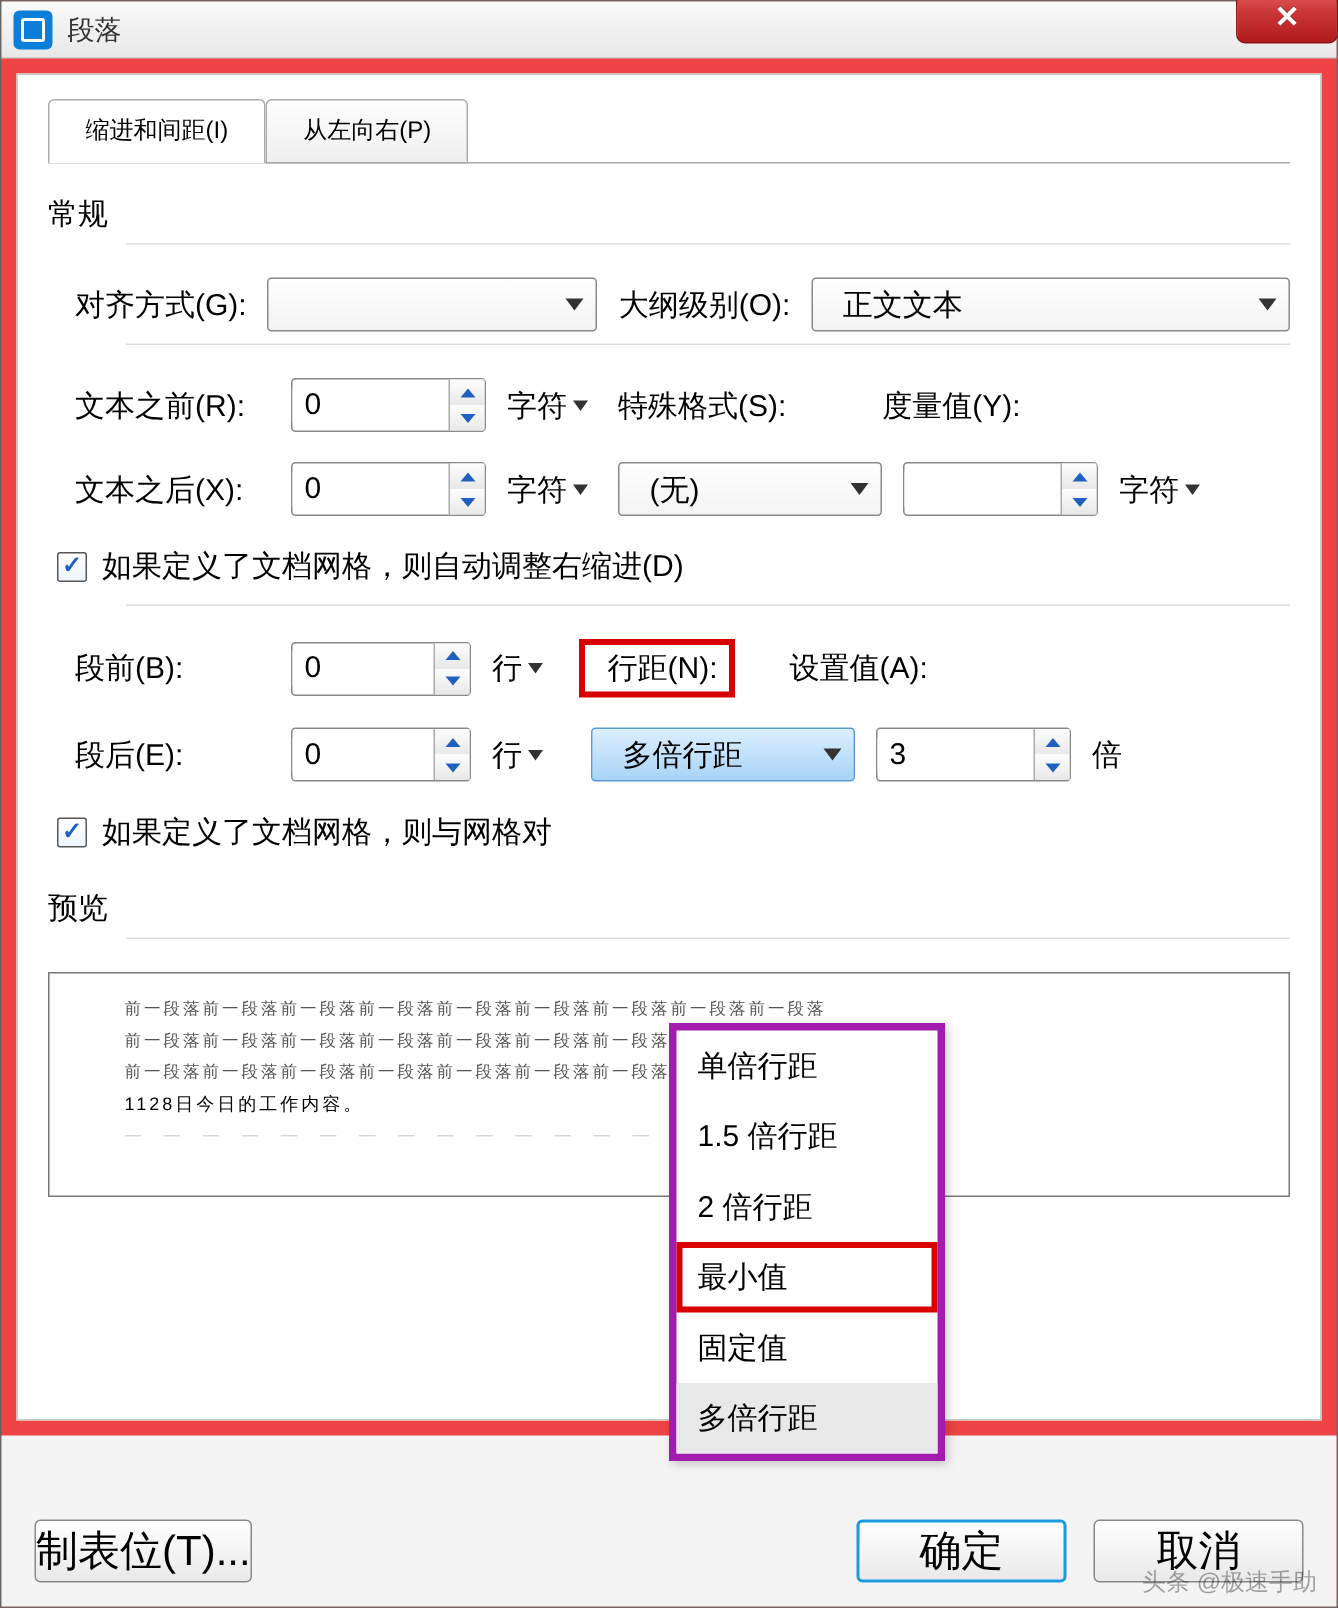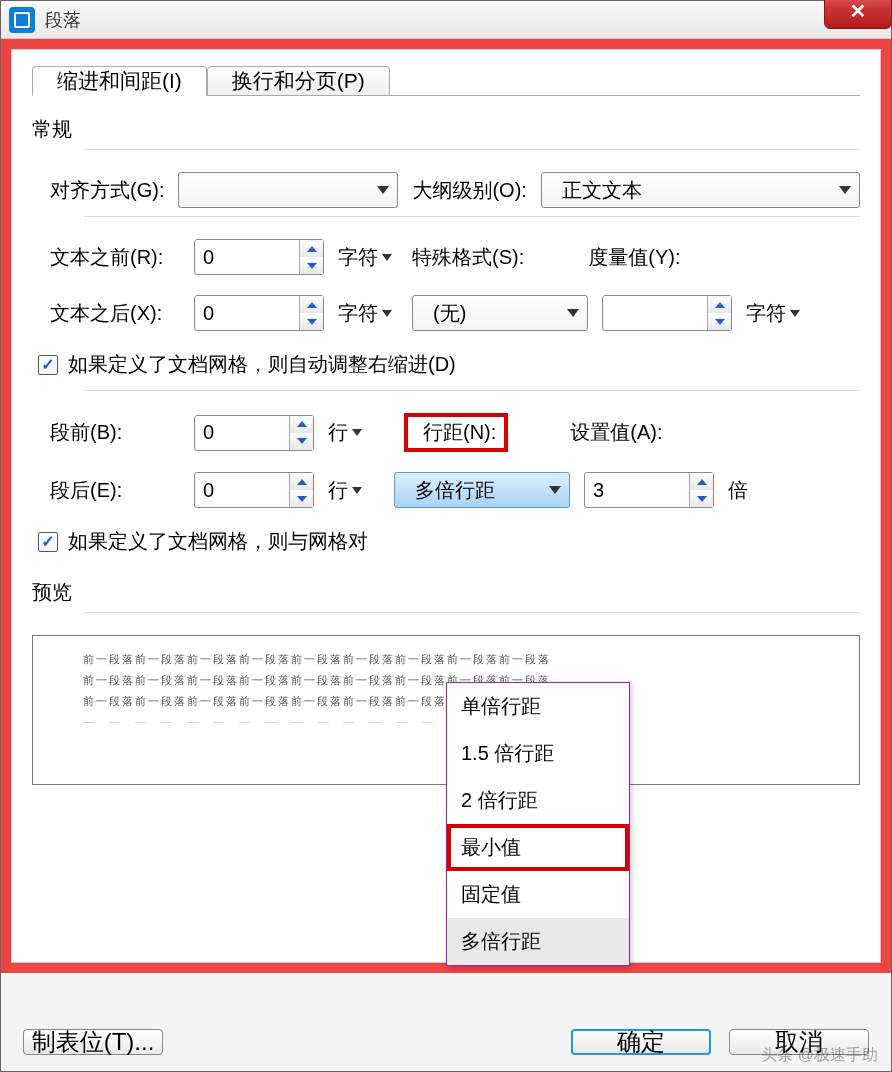--- a/index.html
+++ b/index.html
@@ -10,21 +10,21 @@
 .titlebar { height: 38px; background: linear-gradient(to bottom, #fafafa, #e8e8e8); display: flex; align-items: center; padding: 0 8px; position: relative; border-bottom: 1px solid #ccc; }
 .app-icon { width: 26px; height: 26px; background: #0a7ed9; border-radius: 4px; display: flex; align-items: center; justify-content: center; margin-right: 10px; }
 .app-icon-inner { width: 16px; height: 16px; border: 2.5px solid #fff; border-radius: 2px; }
 .title-text { font-size: 18px; color: #333; }
 .close-btn { position: absolute; right: -1px; top: -8px; width: 68px; height: 36px; background: linear-gradient(to bottom, #e45a5a 0%, #c93434 45%, #b11b1b 100%); border-radius: 0 0 6px 6px; display: flex; align-items: center; justify-content: center; border: 1px solid #8b1515; }
 .close-x { color: #fff; font-size: 20px; font-weight: bold; text-shadow: 0 -1px 0 rgba(0,0,0,0.3); }
 
 .dialog-body { flex: 1; background: #fff; margin: 10px; border: 1px solid #ccc; padding: 16px 20px; position: relative; }
 
 .tabs { display: flex; border-bottom: 1px solid #aaa; margin-bottom: 20px; }
-.tab { padding: 0 24px; font-size: 21px; border: 1px solid #aaa; background: linear-gradient(#fdfdfd,#efefef); margin-right: 0; margin-bottom: -1px; border-top-left-radius: 4px; border-top-right-radius: 4px; cursor: pointer; }
+.tab { padding: 10px 24px; font-size: 16px; border: 1px solid #aaa; background: linear-gradient(#fdfdfd,#efefef); margin-right: 0; margin-bottom: -1px; border-top-left-radius: 4px; border-top-right-radius: 4px; cursor: pointer; }
 .tab.active { background: #fff; border-bottom: 1px solid #fff; }
 
 .group-title { font-size: 20px; color: #000; margin: 10px 0 18px 0; }
 .group-sep { border: none; border-top: 1px solid #ddd; margin-top: -12px; margin-bottom: 22px; margin-left: 52px; }
 
 .row { display: flex; align-items: center; margin-bottom: 20px; gap: 14px; }
 .label { font-size: 20px; white-space: nowrap; }
 .small-label { font-size: 20px; text-align: center; }
 
 .combo { height: 36px; border: 1px solid #888; border-radius: 3px; background: linear-gradient(#fff,#f3f3f3); display: flex; align-items: center; justify-content: space-between; padding: 0 8px 0 20px; font-size: 20px; cursor: pointer; }
@@ -46,27 +46,27 @@
 
 .checkbox-row { display: flex; align-items: center; gap: 10px; margin: 16px 0 24px 6px; }
 .check { width: 20px; height: 20px; border: 1px solid #555; background: linear-gradient(#fff,#eef6ff); display: flex; align-items: center; justify-content: center; border-radius: 2px; }
 .check .tick { color: #1a5fc9; font-size: 16px; font-weight: bold; line-height: 1; }
 
 .hl-red { border: 4px solid #d90000; padding: 2px 8px; }
 
 .preview-box { border: 1px solid #777; margin-top: 10px; height: 150px; background: #fff; padding: 16px 50px; overflow: hidden; }
 .preview-line { font-size: 11px; color: #555; letter-spacing: 2px; margin-bottom: 6px; white-space: nowrap; overflow: hidden; }
 
-.dropdown-list { position: absolute; left: 434px; top: 632px; width: 184px; background: #fff; border: 1px solid #a21caf; box-shadow: 2px 2px 6px rgba(0,0,0,0.2); z-index: 50; }
+.dropdown-list { position: absolute; left: 434px; top: 632px; width: 184px; background: #fff; border: 5px solid #a21caf; box-shadow: 2px 2px 6px rgba(0,0,0,0.2); z-index: 50; }
 .dropdown-list .item { padding: 10px 14px; font-size: 20px; cursor: pointer; }
 .dropdown-list .item.sel { background: #e8e8e8; }
 .dropdown-list .item.hl { outline: 4px solid #d90000; outline-offset: -4px; }
 
 .button-row { display: flex; align-items: center; padding: 16px 22px; gap: 18px; background: #f4f4f4; }
-.push-btn { min-width: 140px; height: 26px; font-size: 24px; border: 1px solid #888; border-radius: 4px; background: linear-gradient(#fff,#e9e9e9); display: flex; align-items: center; justify-content: center; cursor: pointer; margin-top: 40px; }
+.push-btn { min-width: 140px; height: 42px; font-size: 28px; border: 1px solid #888; border-radius: 4px; background: linear-gradient(#fff,#e9e9e9); display: flex; align-items: center; justify-content: center; cursor: pointer; margin-top: 40px; }
 .push-btn.primary { border: 2px solid #1a9ae0; }
 .spacer { flex: 1; }
 
 .watermark { position: absolute; right: 14px; bottom: 6px; font-size: 16px; color: rgba(0,0,0,0.35); }
 
 .combo-highlight { background: linear-gradient(#dceeff,#a8d4f5); border: 1px solid #5a9bd5; }
 </style>
 </head>
 <body>
 
@@ -79,21 +79,21 @@
     <div class="title-text">段落</div>
     <div class="close-btn">
         <span class="close-x">✕</span>
       </div>
   </div>
 
   <div class="dialog-body">
 
     <div class="tabs">
       <div class="tab active">缩进和间距(I)</div>
-      <div class="tab">换行和分页(P)</div>
+      <div class="tab">从左向右(P)</div>
     </div>
 
     <div class="group-title">常规</div>
     <hr class="group-sep">
 
     <div class="row" style="margin-left:18px;">
       <span class="label">对齐方式(G):</span>
       <div class="combo" style="width:220px;">
         <span></span>
         <div class="combo-caret"></div>
@@ -186,22 +186,22 @@
             </div>
             <div class="spin-down">
               <div class="tri"></div>
             </div>
           </div>
       </div>
       <div class="unit-combo">
           <span>行</span>
           <div class="mini-caret"></div>
         </div>
-      <span class="label hl-red" style="margin-left:28px;padding-left:15px;">行距(N):</span>
-      <span class="label" style="margin-left:48px;text-align:center;">设置值(A):</span>
+      <span class="label hl-red" style="margin-left:10px;padding-left:15px;">行距(N):</span>
+      <span class="label" style="margin-left:22px;text-align:center;">设置值(A):</span>
     </div>
 
     <div class="row" style="margin-left:18px;">
       <span class="label" style="width:130px;">段后(E):</span>
       <div class="spinner" style="width:120px;">
         <input value="0" style="">
         <div class="spin-btns">
             <div class="spin-up">
               <div class="tri"></div>
             </div>
@@ -239,20 +239,21 @@
       <span class="small-label">如果定义了文档网格，则与网格对</span>
     </div>
 
     <div class="group-title">预览</div>
     <hr class="group-sep">
 
     <div class="preview-box">
       <div class="preview-line">前一段落前一段落前一段落前一段落前一段落前一段落前一段落前一段落前一段落</div>
       <div class="preview-line">前一段落前一段落前一段落前一段落前一段落前一段落前一段落前一段落前一段落</div>
       <div class="preview-line">前一段落前一段落前一段落前一段落前一段落前一段落前一段落前一段落前一段落</div>
+      <div class="preview-line" style="color:#000;font-size:12px;">1128日今日的工作内容。</div>
       <div class="preview-line" style="color:#ccc;letter-spacing:6px;">― ― ― ― ― ― ― ― ― ― ― ― ― ― ― ― ― ―</div>
     </div>
 
     <div class="dropdown-list">
       <div class="item">单倍行距</div>
       <div class="item">1.5 倍行距</div>
       <div class="item">2 倍行距</div>
       <div class="item hl">最小值</div>
       <div class="item">固定值</div>
       <div class="item sel">多倍行距</div>

